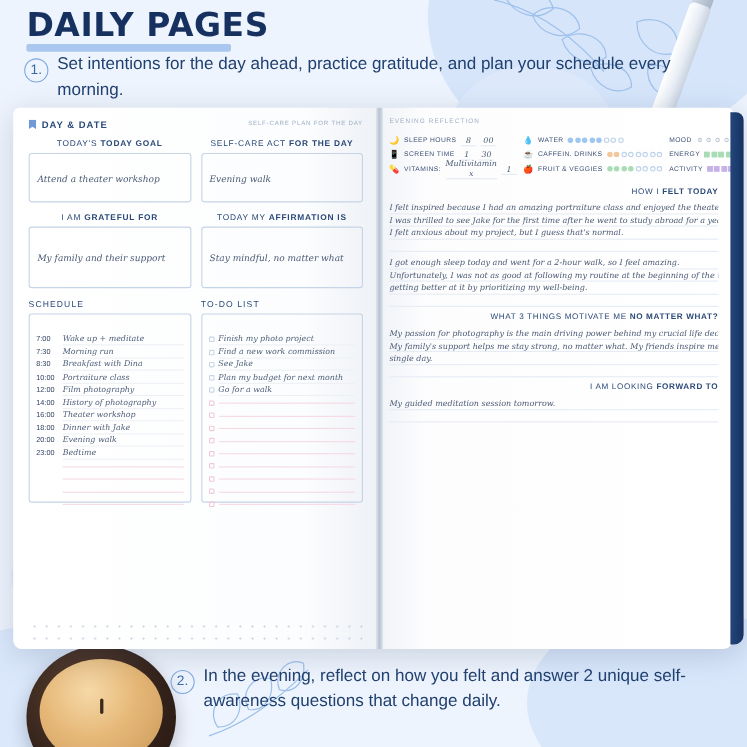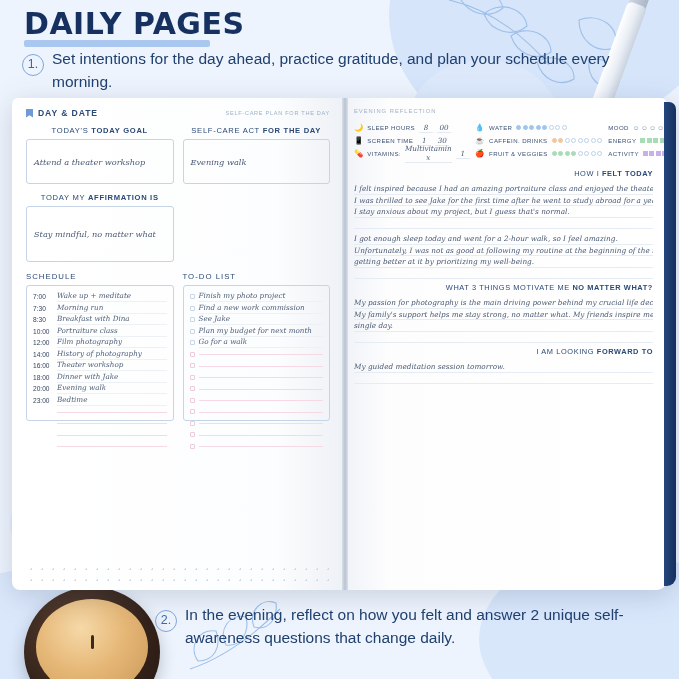--- a/index.html
+++ b/index.html
@@ -144,21 +144,21 @@
     border:1px solid #c5d4e6; border-radius:3px; height:45px;
     padding:6px 7px;
     font-family:"DejaVu Serif", serif;
     font-size:8.2px; color:#4a5a74; font-style:italic;
     display:flex; align-items:center;
   }
   .box.tall { height:56px; }
   .blockgap { height:9px; }
 
   .list-head { text-align:left; font-size:7.8px; letter-spacing:1px; color:#2a4977; font-weight:400; margin:10px 0 4px; }
-  .listbox { border:1px solid #c5d4e6; border-radius:3px; height:136px; padding:5px 6px; position:relative; }
+  .listbox { border:1px solid #c5d4e6; border-radius:3px; height:172px; padding:17px 6px; position:relative; }
   .sched-row { display:flex; align-items:center; height:11.5px; font-size:7.2px; color:#50607a; font-family:"DejaVu Serif", serif; font-style:italic; }
   .sched-time { width:24px; color:#33445f; font-style:normal; font-family:"Liberation Sans",sans-serif; font-size:6.6px; }
   .sched-line { flex:1; border-bottom:1px solid #edf1f6; padding-bottom:1px; }
   .sched-row.empty .sched-line { border-bottom:1px solid #f6d9e3; }
   .sched-row.empty .sched-time { color:transparent; }
   .todo-row { display:flex; align-items:center; height:11.5px; gap:4px; }
   .todo-chk { width:5px; height:5px; border:1px solid #c9d6e6; border-radius:1px; flex:none; }
   .todo-chk.pink { border-color:#f2c9d8; }
   .todo-txt { flex:1; font-size:7.2px; color:#50607a; font-family:"DejaVu Serif", serif; font-style:italic; border-bottom:1px solid #edf1f6; padding-bottom:1px; }
   .todo-row.empty .todo-txt { border-bottom:1px solid #f6d9e3; }
@@ -261,20 +261,24 @@
       <div>
         <div class="cell-label"><span>SELF-CARE ACT </span><b>FOR THE DAY</b></div>
         <div class="box">Evening walk</div>
       </div>
     </div>
 
     <div class="blockgap"></div>
 
     <div class="grid2">
       <div>
+        <div class="cell-label"><span>I AM </span><b>GRATEFUL FOR</b></div>
+        <div class="box tall">My family and their support</div>
+      </div>
+      <div>
         <div class="cell-label"><span>TODAY MY </span><b>AFFIRMATION IS</b></div>
         <div class="box tall">Stay mindful, no matter what</div>
       </div>
     </div>
 
     <div class="grid2">
       <div>
         <div class="list-head">SCHEDULE</div>
         <div class="listbox" id="schedule-list">
             <div class="sched-row">
@@ -503,21 +507,21 @@
           </div>
         </div>
     </div>
 
     <div id="questions">
         <div class="qblock">
           <div class="qhead"><span>HOW I </span><b>FELT TODAY</b></div>
           <div class="answer">
             <span>I felt inspired because I had an amazing portraiture class and enjoyed the theater workshop.</span>
             <span>I was thrilled to see Jake for the first time after he went to study abroad for a year.</span>
-            <span>I stay anxious about my project, but I guess that's normal.</span>
+            <span>I felt anxious about my project, but I guess that's normal.</span>
             <span></span>
           </div>
         </div>
         <div class="qblock">
           <div class="answer">
             <span>I got enough sleep today and went for a 2-hour walk, so I feel amazing.</span>
             <span>Unfortunately, I was not as good at following my routine at the beginning of the month, but I am</span>
             <span>getting better at it by prioritizing my well-being.</span>
             <span></span>
           </div>

